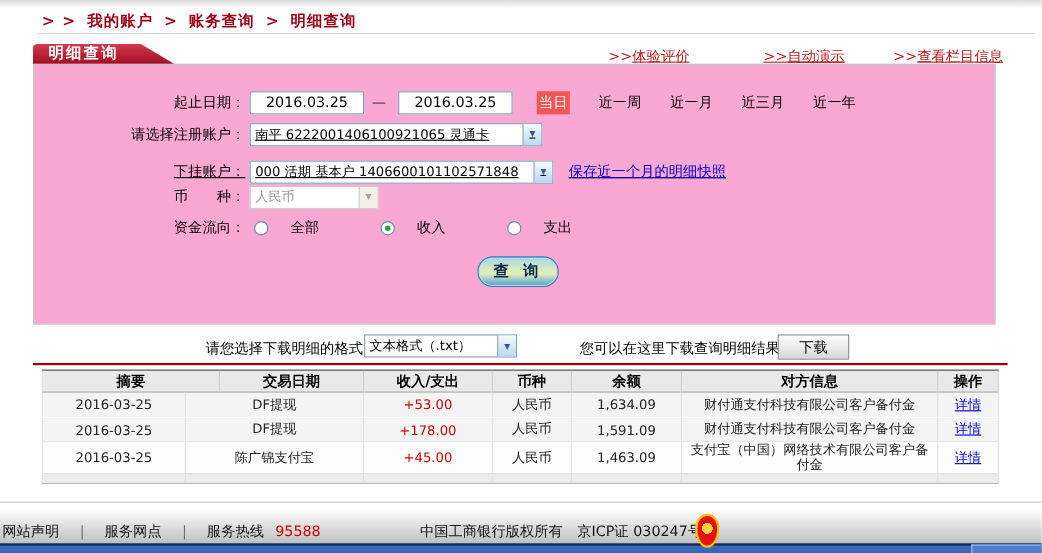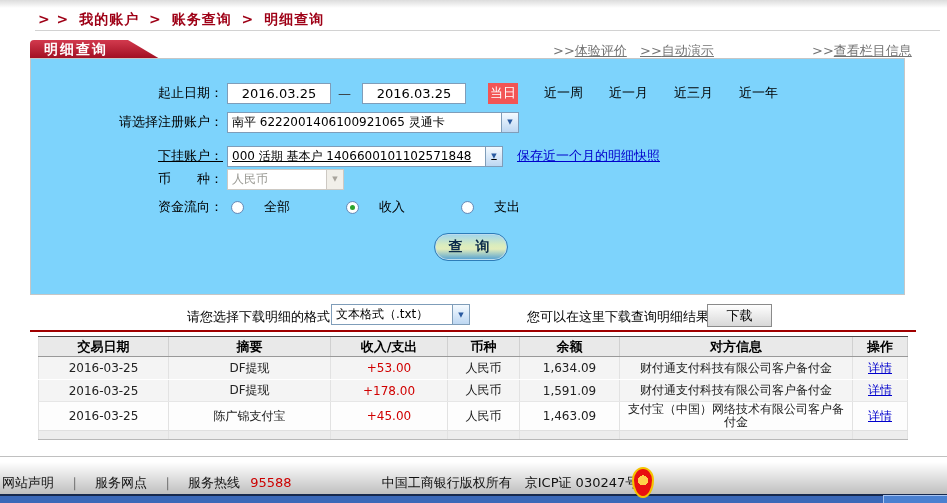--- a/index.html
+++ b/index.html
@@ -17,45 +17,45 @@
   .bc-sep { color:#9e0016; }
   .bc-rule { position:absolute; left:35px; top:30px; width:905px; height:1px; background:#d2d2d2; }
 
   
   .tab { position:absolute; left:30px; top:40px; width:130px; height:19px;
     background:linear-gradient(#d23a4e,#a00d20);
     clip-path:polygon(0 0, 98px 0, 130px 19px, 0 19px);
     border-radius:4px 0 0 0;
     color:#fff; font-size:14px; font-weight:bold; line-height:19px; padding-left:14px; letter-spacing:2px; }
   .top-links { position:absolute; top:42px; left:0; width:947px; height:16px; font-size:13px; }
-  .top-link { position:absolute; color:#737373; white-space:nowrap; cursor:pointer; }
+  .top-link { position:absolute; color:#b91c1c; white-space:nowrap; cursor:pointer; }
   .top-link .lbl { text-decoration:underline; }
-  .tl-1 { left:553px; } .tl-2 { left:640px;text-decoration:underline; } .tl-3 { left:812px; }
+  .tl-1 { left:553px; } .tl-2 { left:694px;text-decoration:underline; } .tl-3 { left:812px; }
 
   
   .panel { position:absolute; left:30px; top:58px; width:875px; height:237px;
-    border:1px solid #c6c6c6; background:#7dd3fc; }
+    border:1px solid #c6c6c6; background:#f9a8d4; }
   .frow { position:absolute; left:0; width:873px; height:24px; display:flex; align-items:center; }
   .flabel { width:192px; text-align:right; font-size:13px; color:#000; flex:0 0 192px; }
   .fr-date { top:22px; } .fr-reg { top:51px; } .fr-sub { top:85px;text-decoration:underline; } .fr-cur { top:108px; } .fr-flow { top:136px; }
 
   .dinput { width:104px; height:21px; border:1px solid #7f9db9; background:#fff; text-align:center;
     font-size:13px; font-family:inherit; color:#000; margin-left:4px; }
   .dash { margin:0 7px; font-size:13px; color:#333; }
   .today-btn { margin-left:22px; width:30px; height:21px; background:#f25555; color:#fff;
     font-size:13px; display:flex; align-items:center; justify-content:center; cursor:pointer; }
   .qrange { margin-left:26px; font-size:13px; color:#000; cursor:pointer; }
 
   .xpselect { margin-left:4px; height:21px; border:1px solid #7f9db9; background:#fff;
     display:flex; align-items:stretch; font-size:12px; }
   .xpselect .val { flex:1; display:flex; align-items:center; padding-left:4px; white-space:nowrap;
     overflow:hidden; color:#000; }
   .sel-arrow { width:17px; background:linear-gradient(#f4faff,#bdd7f2); border-left:1px solid #7f9db9;
     display:flex; align-items:center; justify-content:center; font-size:7px; color:#2a5aa0; }
-  .w-reg { width:292px; } .w-sub { width:276px; } .w-cur { width:117px; }
+  .w-reg { width:266px;text-decoration:underline; } .w-sub { width:276px; } .w-cur { width:117px; }
   .xpselect.disabled { border-color:#cdc9c3; }
   .xpselect.disabled .val { color:#9a9a94; }
   .xpselect.disabled .sel-arrow { background:#f1efe9; border-left-color:#cdc9c3; color:#a8a49c; }
   .snap-link { margin-left:14px; font-size:13px; color:#0000cc; text-decoration:underline; cursor:pointer; }
 
   .radio-group { display:flex; align-items:center; margin-left:8px;gap:13px; }
   .radio { width:13px; height:13px; border-radius:50%; border:1px solid #6a8cb8;
     background:radial-gradient(#ffffff 55%, #dce8f2); position:relative; cursor:pointer; }
   .radio.sel::after { content:""; position:absolute; left:3px; top:3px; width:5px; height:5px;
     border-radius:50%; background:#2ca42c; }
@@ -197,22 +197,22 @@
     <span class="val">文本格式（.txt）</span>
     <span class="sel-arrow">▼</span>
   </div>
   <span class="dl-label2">您可以在这里下载查询明细结果</span>
   <div class="dl-btn">下载</div>
 
   <div class="red-rule"></div>
 
   <div class="tbl">
     <div class="trow thead">
+      <span class="tcell c2">摘要</span>
       <span class="tcell c1">交易日期</span>
-      <span class="tcell c2">摘要</span>
       <span class="tcell c3">收入/支出</span>
       <span class="tcell c4">币种</span>
       <span class="tcell c5">余额</span>
       <span class="tcell c6">对方信息</span>
       <span class="tcell c7">操作</span>
     </div>
     <div class="trow r-gray">
       <span class="tcell c1">2016-03-25</span>
       <span class="tcell c2">DF提现</span>
       <span class="tcell c3 amt">+53.00</span>

